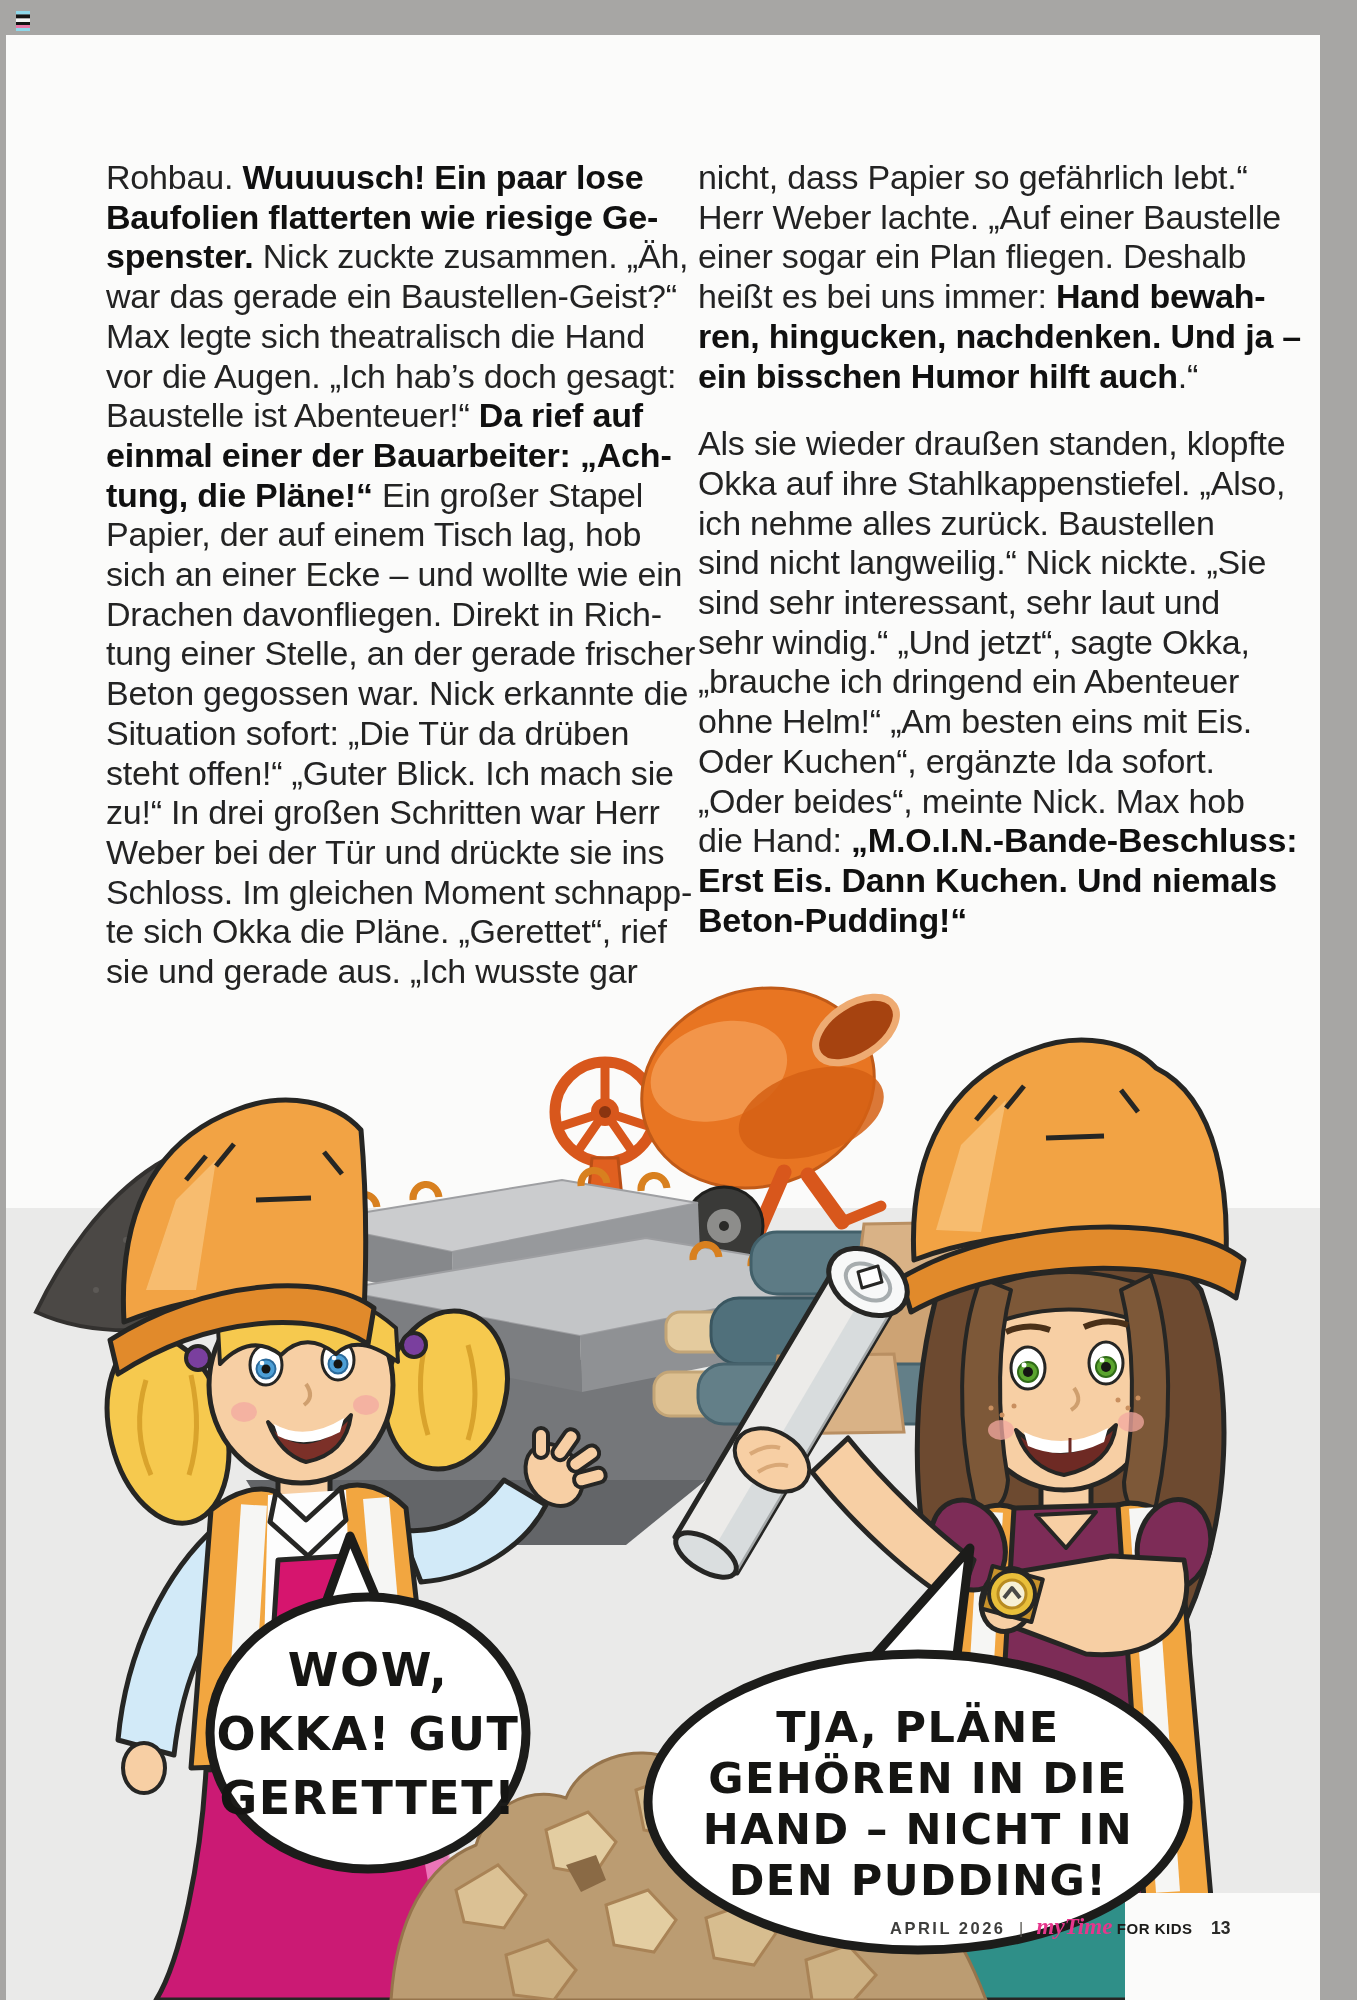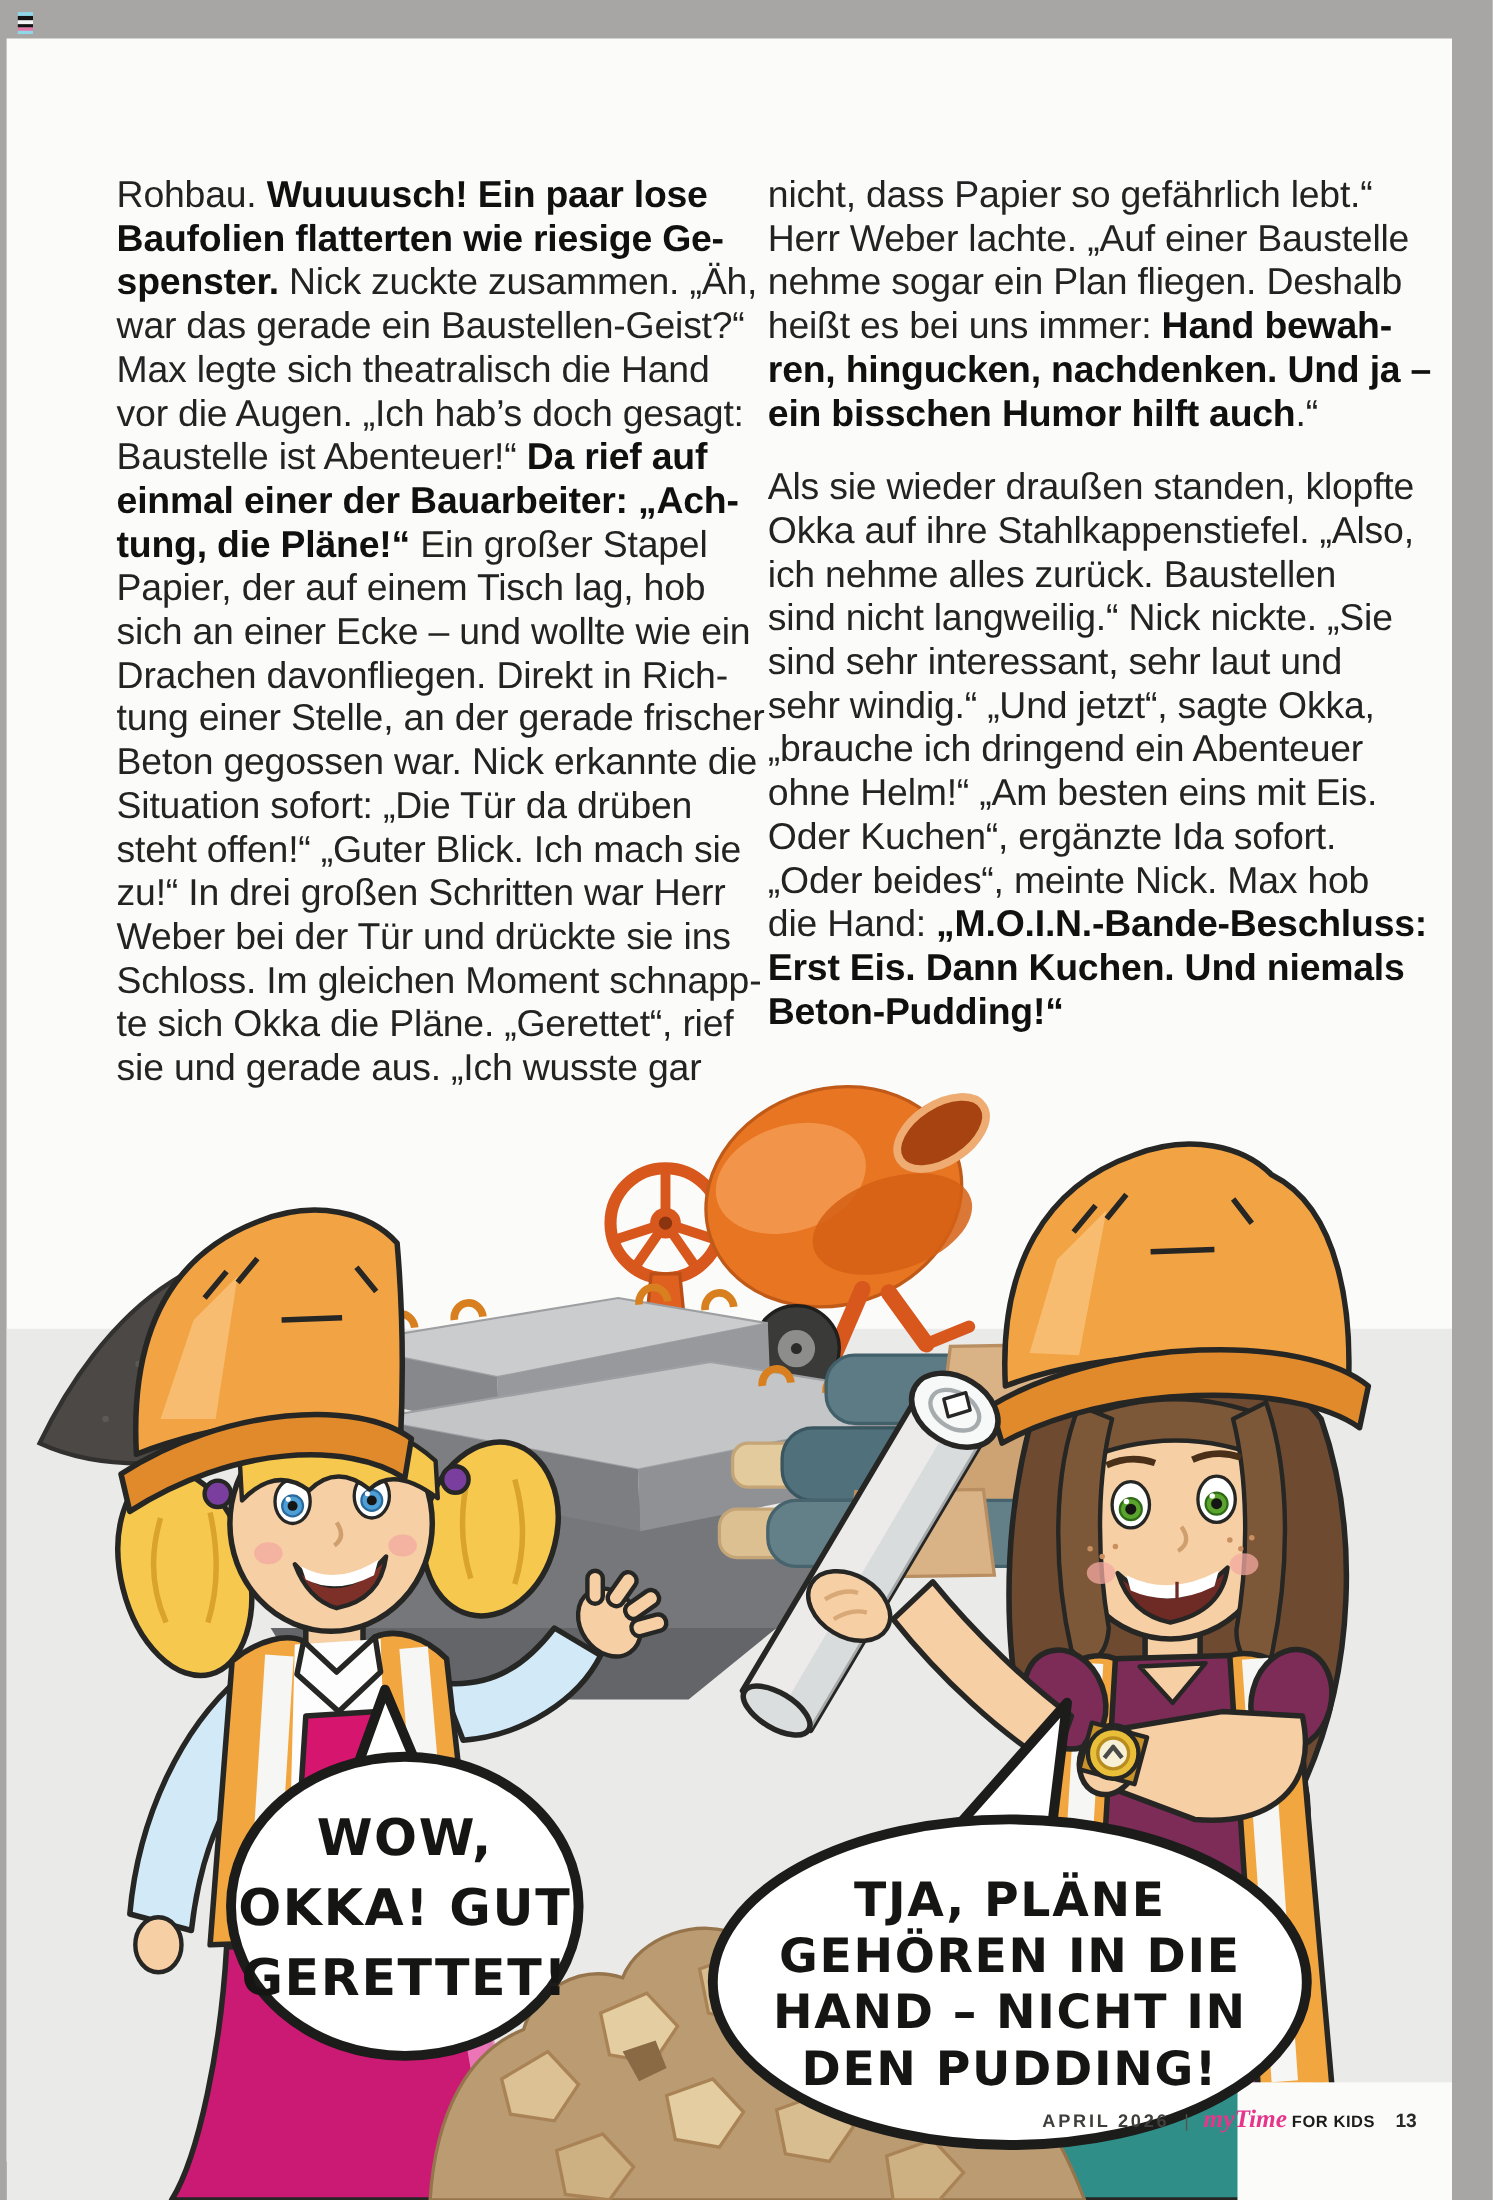--- a/index.html
+++ b/index.html
@@ -7,21 +7,21 @@
        font-family:"Liberation Sans",sans-serif}
   .page{position:absolute;left:6px;top:35px;width:1314px;height:1930px;background:#fbfbfa}
   .regmark{position:absolute;left:16px;top:11px}
   .col{position:absolute;font-size:34px;line-height:39.7px;color:#232323;letter-spacing:-0.2px}
   .col .tline{white-space:nowrap}
   .col .b{font-weight:bold;color:#101010}
   #col-left{left:106px;top:158px;width:566px}
   #col-right{left:698px;top:158px;width:584px}
   .para2{margin-top:28px}
   #illustration{position:absolute;left:6px;top:960px}
-  .footer{position:absolute;top:1914px;left:890px;width:398px;text-align:right;white-space:nowrap}
+  .footer{position:absolute;top:1914px;left:890px;width:398px;text-align:left;white-space:nowrap}
   .footer span{vertical-align:baseline}
   .f-date{font-size:16.5px;letter-spacing:2.5px;color:#3e3e3c;font-weight:600}
   .f-sep{margin:0 9px;color:#55544f;font-size:16px}
   .f-brand{font-family:"Liberation Serif",serif;font-style:italic;font-weight:700;font-size:23px;color:#e6368c}
   .f-caps{font-size:15px;font-weight:700;color:#1b1b19;letter-spacing:.5px}
   .f-page{font-size:17.5px;font-weight:600;color:#2a2a28;margin-left:14px}
   svg text.bubble{font-family:"DejaVu Sans",sans-serif;font-weight:bold;fill:#151513;letter-spacing:1.5px}
 </style>
 </head>
 <body>
@@ -57,21 +57,21 @@
     <div class="tline"><span>zu!“ In drei großen Schritten war Herr</span></div>
     <div class="tline"><span>Weber bei der Tür und drückte sie ins</span></div>
     <div class="tline"><span>Schloss. Im gleichen Moment schnapp-</span></div>
     <div class="tline"><span>te sich Okka die Pläne. „Gerettet“, rief</span></div>
     <div class="tline"><span>sie und gerade aus. „Ich wusste gar</span></div>
   </div>
 <div id="col-right" class="col">
   <div>
       <div class="tline"><span>nicht, dass Papier so gefährlich lebt.“</span></div>
       <div class="tline"><span>Herr Weber lachte. „Auf einer Baustelle</span></div>
-      <div class="tline"><span>nehme sogar ein Plan fliegen. Deshalb</span></div>
+      <div class="tline"><span>einer sogar ein Plan fliegen. Deshalb</span></div>
       <div class="tline"><span>heißt es bei uns immer: </span><span class="b">Hand bewah-</span></div>
       <div class="tline"><span class="b">ren, hingucken, nachdenken. Und ja –</span></div>
       <div class="tline"><span class="b">ein bisschen Humor hilft auch</span><span>.“</span></div>
     </div>
   <div class="para2">
       <div class="tline"><span>Als sie wieder draußen standen, klopfte</span></div>
       <div class="tline"><span>Okka auf ihre Stahlkappenstiefel. „Also,</span></div>
       <div class="tline"><span>ich nehme alles zurück. Baustellen</span></div>
       <div class="tline"><span>sind nicht langweilig.“ Nick nickte. „Sie</span></div>
       <div class="tline"><span>sind sehr interessant, sehr laut und</span></div>

